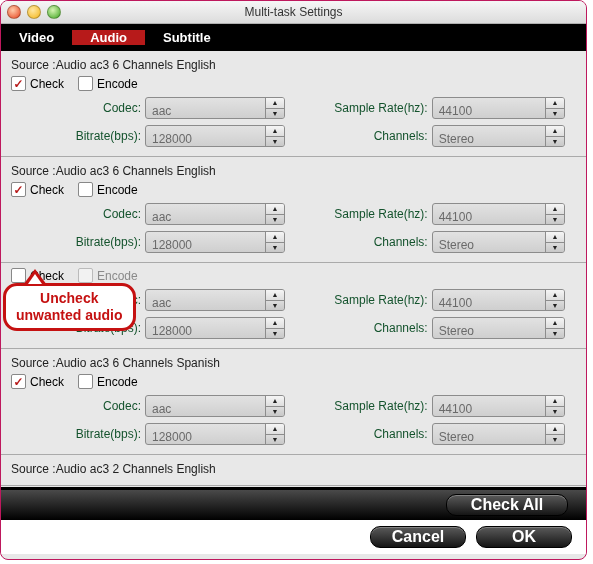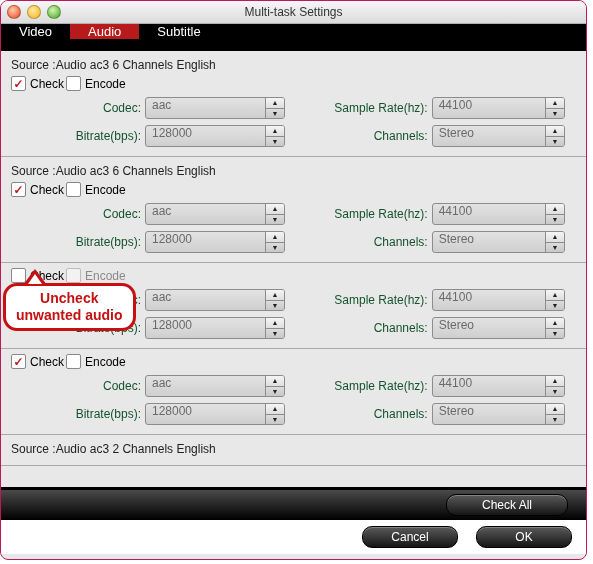--- a/index.html
+++ b/index.html
@@ -3,45 +3,45 @@
 <meta charset="utf-8">
 <style>
 html,body{margin:0;padding:0;width:593px;height:564px;font-family:"Lucida Grande","Helvetica Neue",Arial,sans-serif;font-size:12px;color:#000;background:#fff;overflow:hidden}
 .window{border:1px solid #be185d;border-radius:8px;overflow:hidden;background:#e8e8e8;width:585px;height:558px;position:relative}
 .titlebar{height:22px;background:linear-gradient(#f6f6f6,#dcdcdc);border-bottom:1px solid #b0b0b0;position:relative;text-align:center;line-height:22px;font-size:12px;color:#333}
 .tl-btns{position:absolute;left:6px;top:4px;display:flex;gap:6px}
 .tl-btn{width:12px;height:12px;border-radius:50%;border:1px solid rgba(0,0,0,.25)}
 .tl-close{background:radial-gradient(circle at 40% 35%,#fca,#e7431f)}
 .tl-min{background:radial-gradient(circle at 40% 35%,#ffe7a2,#f3b518)}
 .tl-zoom{background:radial-gradient(circle at 40% 35%,#d6f5b4,#3fa520)}
-.tabbar{height:26px;background:#000;color:#fff;display:flex;align-items:flex-start;font-size:13px;font-weight:normal;border-bottom:1px solid #000}
+.tabbar{height:26px;background:#000;color:#fff;display:flex;align-items:center;font-size:13px;font-weight:bold;border-bottom:1px solid #000}
 .tab{padding:0 18px;display:flex;align-items:center;cursor:pointer}
 .tab.active{background:#b71a1a}
 .scroll-area{height:436px;overflow-y:scroll;background:#e8e8e8}
 .track{border-bottom:1px solid #aaa;padding:4px 21px 6px 10px;position:relative}
 .src-line{font-size:12px;color:#222;padding:3px 0}
-.chk-row{display:flex;align-items:center;gap:2px;padding:1px 0 3px 0}
+.chk-row{display:flex;align-items:center;gap:14px;padding:1px 0 3px 0}
 .cbwrap{display:flex;align-items:center;gap:4px;font-size:12px}
 .cb{width:13px;height:13px;border:1px solid #888;background:#fff;display:inline-flex;align-items:center;justify-content:center;border-radius:2px}
 .cb.checked::after{content:"✓";font-size:12px;line-height:1;font-weight:bold;color:#b71a1a}
 .cb.disabled{border-color:#bbb;color:#bbb;background:#f2f2f2}
 .lb-disabled{color:#8a8a8a}
 .fields{display:flex;flex-wrap:wrap}
 .fldpair{display:flex;align-items:center;height:28px}
 .fldpair.left{width:55%}
 .fldpair.right{width:45%}
 .fldlabel{width:130px;text-align:right;padding-right:4px;font-size:12px;color:#14532d}
 .right .fldlabel{width:112px}
-.sel{flex:1;height:20px;background:linear-gradient(#e2e2e2,#cfcfcf);border:1px solid #8c8c8c;border-radius:3px;display:flex;align-items:flex-start;position:relative;color:#6a6a6a;font-size:12px;padding-left:6px;max-width:132px}
+.sel{flex:1;height:20px;background:linear-gradient(#e2e2e2,#cfcfcf);border:1px solid #8c8c8c;border-radius:3px;display:flex;align-items:flex-end;position:relative;color:#6a6a6a;font-size:12px;padding-left:6px;max-width:132px}
 .sel .step{position:absolute;right:0;top:0;bottom:0;width:18px;background:linear-gradient(#f5f5f5,#c8c8c8);border-left:1px solid #8c8c8c;border-radius:0 2px 2px 0;display:flex;flex-direction:column}
 .step span{flex:1;display:flex;align-items:center;justify-content:center;font-size:7px;line-height:1;color:#222}
 .step span:first-child{border-bottom:1px solid #8c8c8c}
 .btnbar1{height:30px;background:linear-gradient(#4a4a4a,#000);border-top:3px solid #000;display:flex;justify-content:flex-end;align-items:center;padding-right:18px;gap:12px}
-.btnbar2{height:34px;background:#fff;display:flex;justify-content:flex-end;align-items:center;padding-right:14px;gap:18px}
-.pill{height:20px;min-width:92px;padding:0 14px;border-radius:10px;background:linear-gradient(#5a5a5a,#151515);border:1px solid #000;color:#fff;font-size:12px;font-weight:normal;display:flex;align-items:center;justify-content:center;cursor:pointer;box-shadow:inset 0 1px 0 rgba(255,255,255,.25)}
+.btnbar2{height:34px;background:#fff;display:flex;justify-content:flex-end;align-items:center;padding-right:14px;gap:10px}
+.pill{height:20px;min-width:92px;padding:0 14px;border-radius:10px;background:linear-gradient(#5a5a5a,#151515);border:1px solid #000;color:#fff;font-size:16px;font-weight:bold;display:flex;align-items:center;justify-content:center;cursor:pointer;box-shadow:inset 0 1px 0 rgba(255,255,255,.25)}
 .pill.small{min-width:66px}
 .callout{position:absolute;left:2px;top:20px;pointer-events:none}
 .bubble{background:#fff;border:3px solid #c51111;border-radius:14px;color:#c51111;font-size:14px;font-weight:bold;text-align:center;padding:4px 10px;line-height:1.2;min-width:100px}
 .tail{width:0;height:0;border-left:12px solid transparent;border-right:12px solid transparent;border-bottom:16px solid #c51111;position:absolute;top:-14px;left:20px}
 .tail::after{content:"";position:absolute;left:-7px;top:5px;width:0;height:0;border-left:7px solid transparent;border-right:7px solid transparent;border-bottom:10px solid #fff}
 
 .scroll-area::-webkit-scrollbar{width:16px;background:#f2f2f2}
 .scroll-area::-webkit-scrollbar-thumb{background:#c8c8c8;border:1px solid #9a9a9a;border-radius:3px}
 </style>
 </head>
@@ -226,20 +226,21 @@
               <span>Stereo</span>
               <div class="step">
                 <span>▲</span>
                 <span>▼</span>
               </div>
             </div>
           </div>
         </div>
       </div>
       <div class="track">
+        <div class="src-line">Source :Audio  ac3  6 Channels  Spanish</div>
         <div class="chk-row">
           <label class="cbwrap">
             <span class="cb checked"></span>
             <span>Check</span>
           </label>
           <label class="cbwrap">
             <span class="cb"></span>
             <span class="">Encode</span>
           </label>
         </div>

